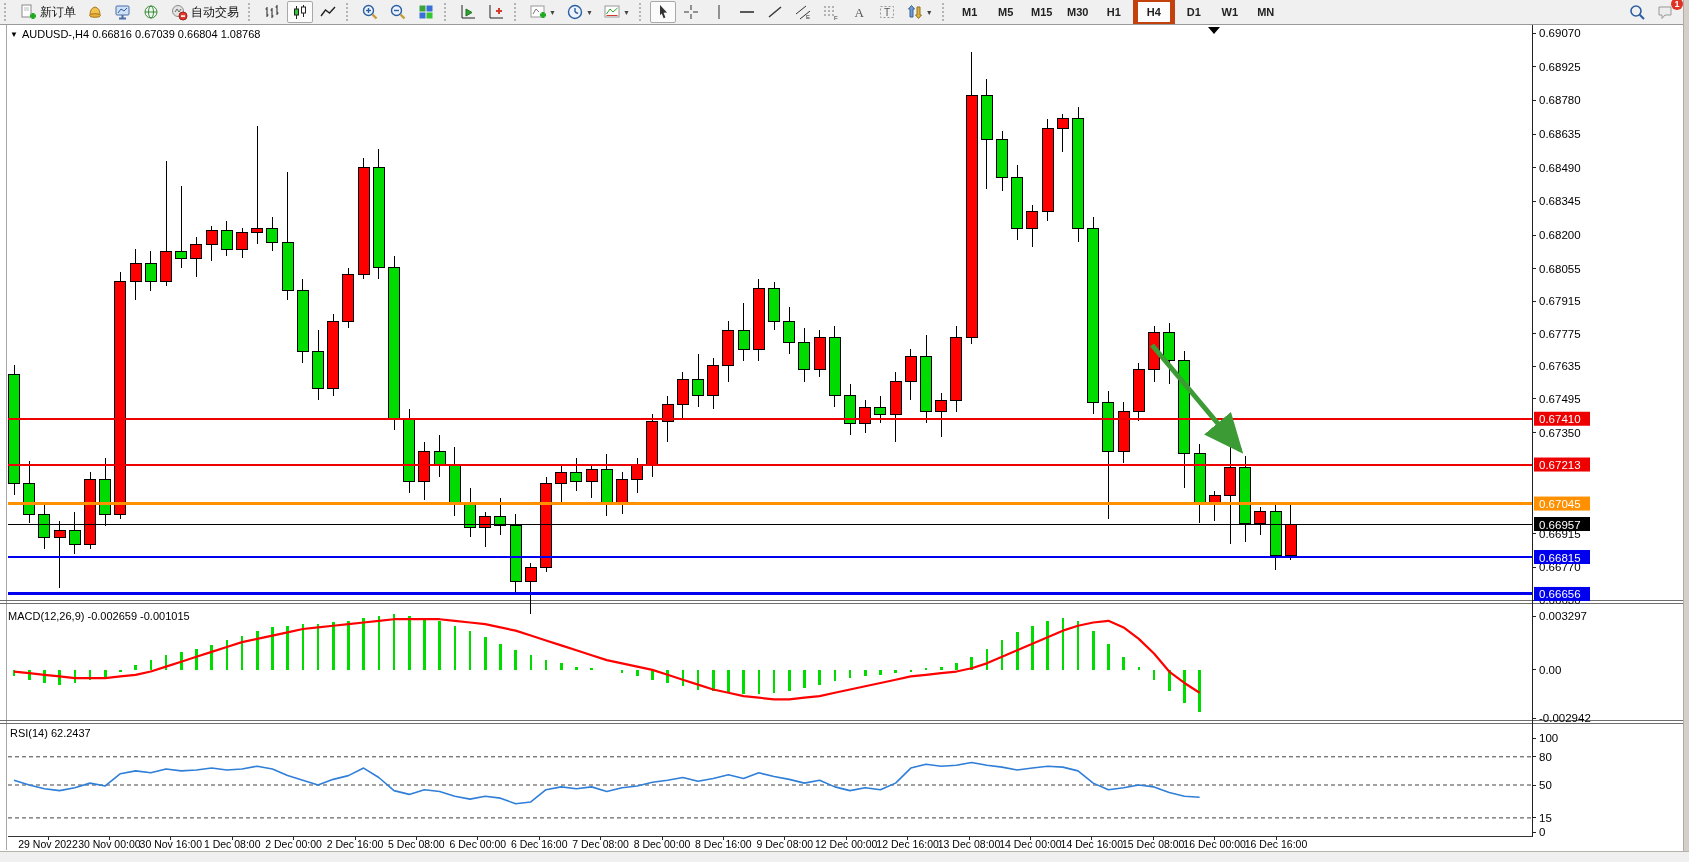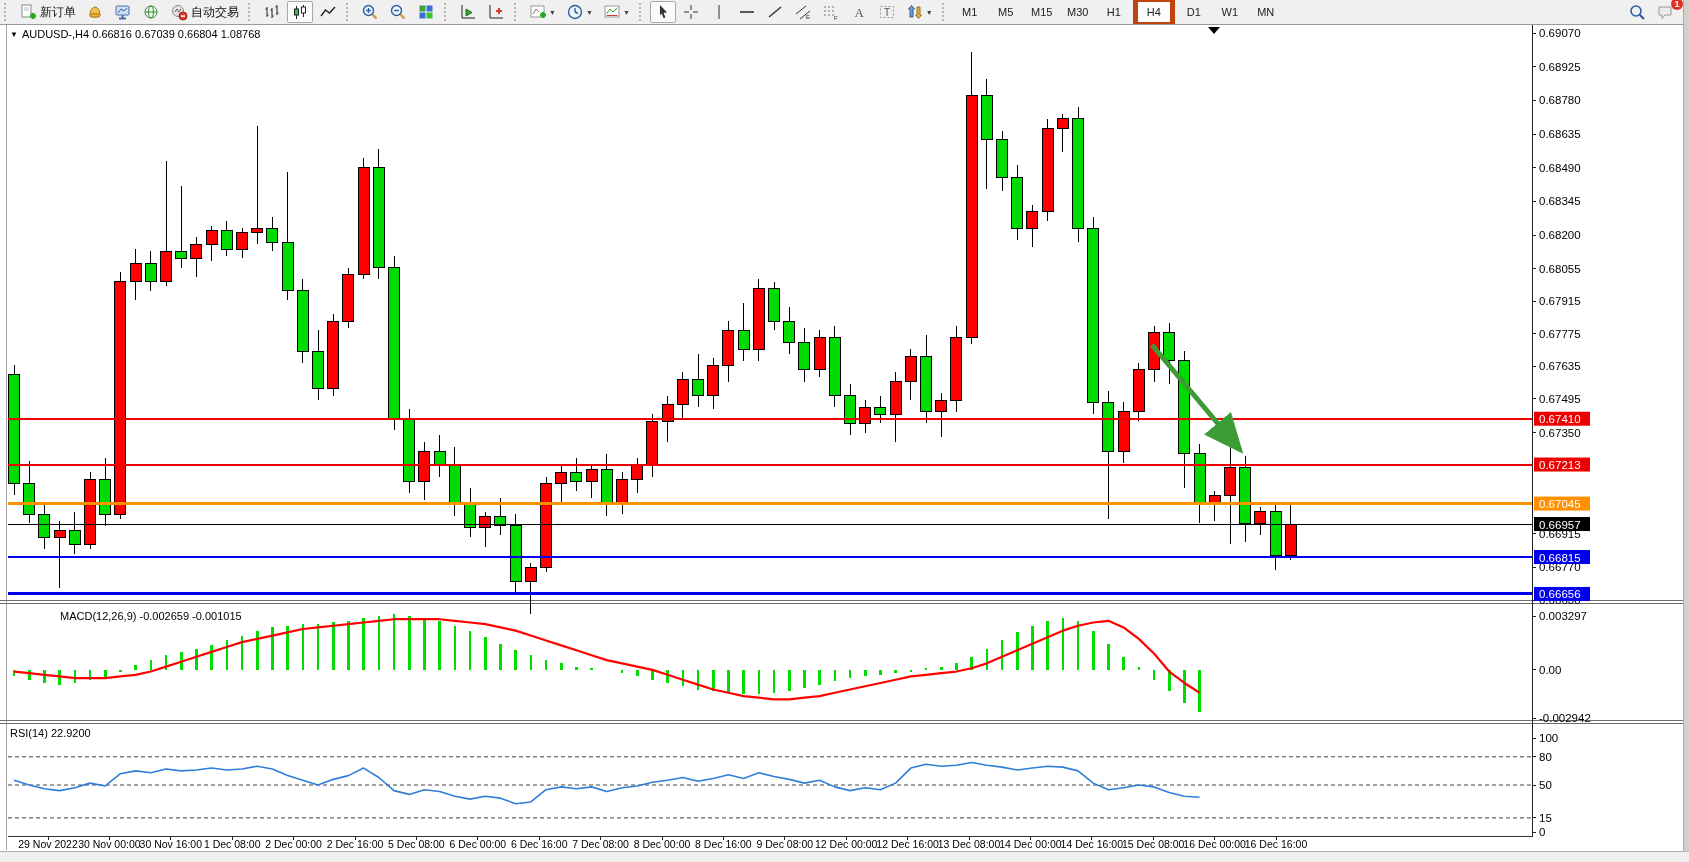--- a/index.html
+++ b/index.html
@@ -9,21 +9,21 @@
   #toolbar{position:absolute;left:0;top:0;width:1689px;height:24px;background:#f0f0f0;
     border-bottom:1px solid #9a9a9a;display:flex;align-items:center;white-space:nowrap;}
   .tb-handle{width:5px;height:18px;margin:0 3px 0 4px;border-left:2px dotted #b5b5b5;}
   .tb-btn{display:inline-flex;align-items:center;height:20px;padding:0 3px;margin:0 1px;
     border:1px solid transparent;border-radius:2px;cursor:default;}
   .tb-btn.active{background:#fbfbfb;border:1px solid #a9a9a9;}
   .tb-btn .lbl{font-size:12px;color:#111;margin-left:3px;}
   .tb-btn .dd{font-size:7px;color:#444;margin-left:2px;}
   .tb-btn svg{display:block;}
   .tf-btn{display:inline-flex;align-items:center;justify-content:center;height:20px;min-width:26px;
-    padding:0 3px;margin:0 1px;font-size:11px;color:#222;border:1px solid transparent;border-radius:2px;}
+    padding:0 3px;margin:0 1px;font-size:11px;color:#222;border:1px solid transparent;border-radius:2px;font-weight:bold;}
   .tf-btn.active{background:#fcfcfc;border:5px solid #c2410c;}
   #tb-right{margin-left:auto;display:flex;align-items:center;padding-right:10px;}
   .badge{position:absolute;top:-4px;right:-6px;background:#e03224;color:#fff;font-size:9px;
     width:12px;height:12px;line-height:12px;border-radius:50%;text-align:center;font-weight:bold;}
   
   #chart-wrap{position:absolute;left:0;top:24px;width:1689px;height:838px;background:#fff;}
   #chart-svg{position:absolute;left:0;top:0;}
   .pane-label{position:absolute;font-size:11px;color:#000;z-index:5;}
   #symbol-line{position:absolute;left:10px;top:4px;font-size:11px;color:#000;z-index:5;}
   #symbol-line .tri{font-size:8px;vertical-align:1px;margin-right:4px;}
@@ -687,19 +687,19 @@
           <text x="1153.2" y="848" text-anchor="middle">15 Dec 08:00</text>
           <line x1="1214.6" y1="837" x2="1214.6" y2="840" stroke="#222" shape-rendering="crispEdges"></line>
           <text x="1214.6" y="848" text-anchor="middle">16 Dec 00:00</text>
           <line x1="1276" y1="837" x2="1276" y2="840" stroke="#222" shape-rendering="crispEdges"></line>
           <text x="1276" y="848" text-anchor="middle">16 Dec 16:00</text>
         </g>
       </svg>
     <div id="symbol-line">
       <span class="tri">▼</span><span>AUDUSD-,H4  0.66816 0.67039 0.66804 1.08768</span>
     </div>
-    <div class="pane-label" style="left:22px;top:586px;padding-left:38px;">MACD(12,26,9) -0.002659 -0.001015</div>
-    <div class="pane-label" style="left:10px;top:703px;">RSI(14) 22.9200</div>
+    <div class="pane-label" style="left:8px;top:586px;">MACD(12,26,9) -0.002659 -0.001015</div>
+    <div class="pane-label" style="left:10px;top:703px;">RSI(14) 62.2437</div>
   </div>
 
   <div id="right-edge"></div>
   <div id="bottom-strip"></div>
 </div>
 
 </body></html>

